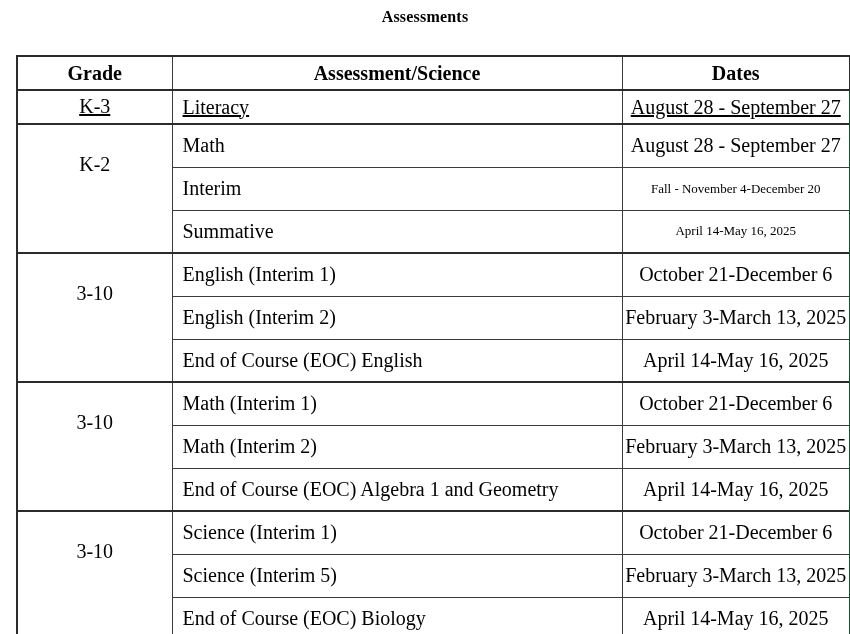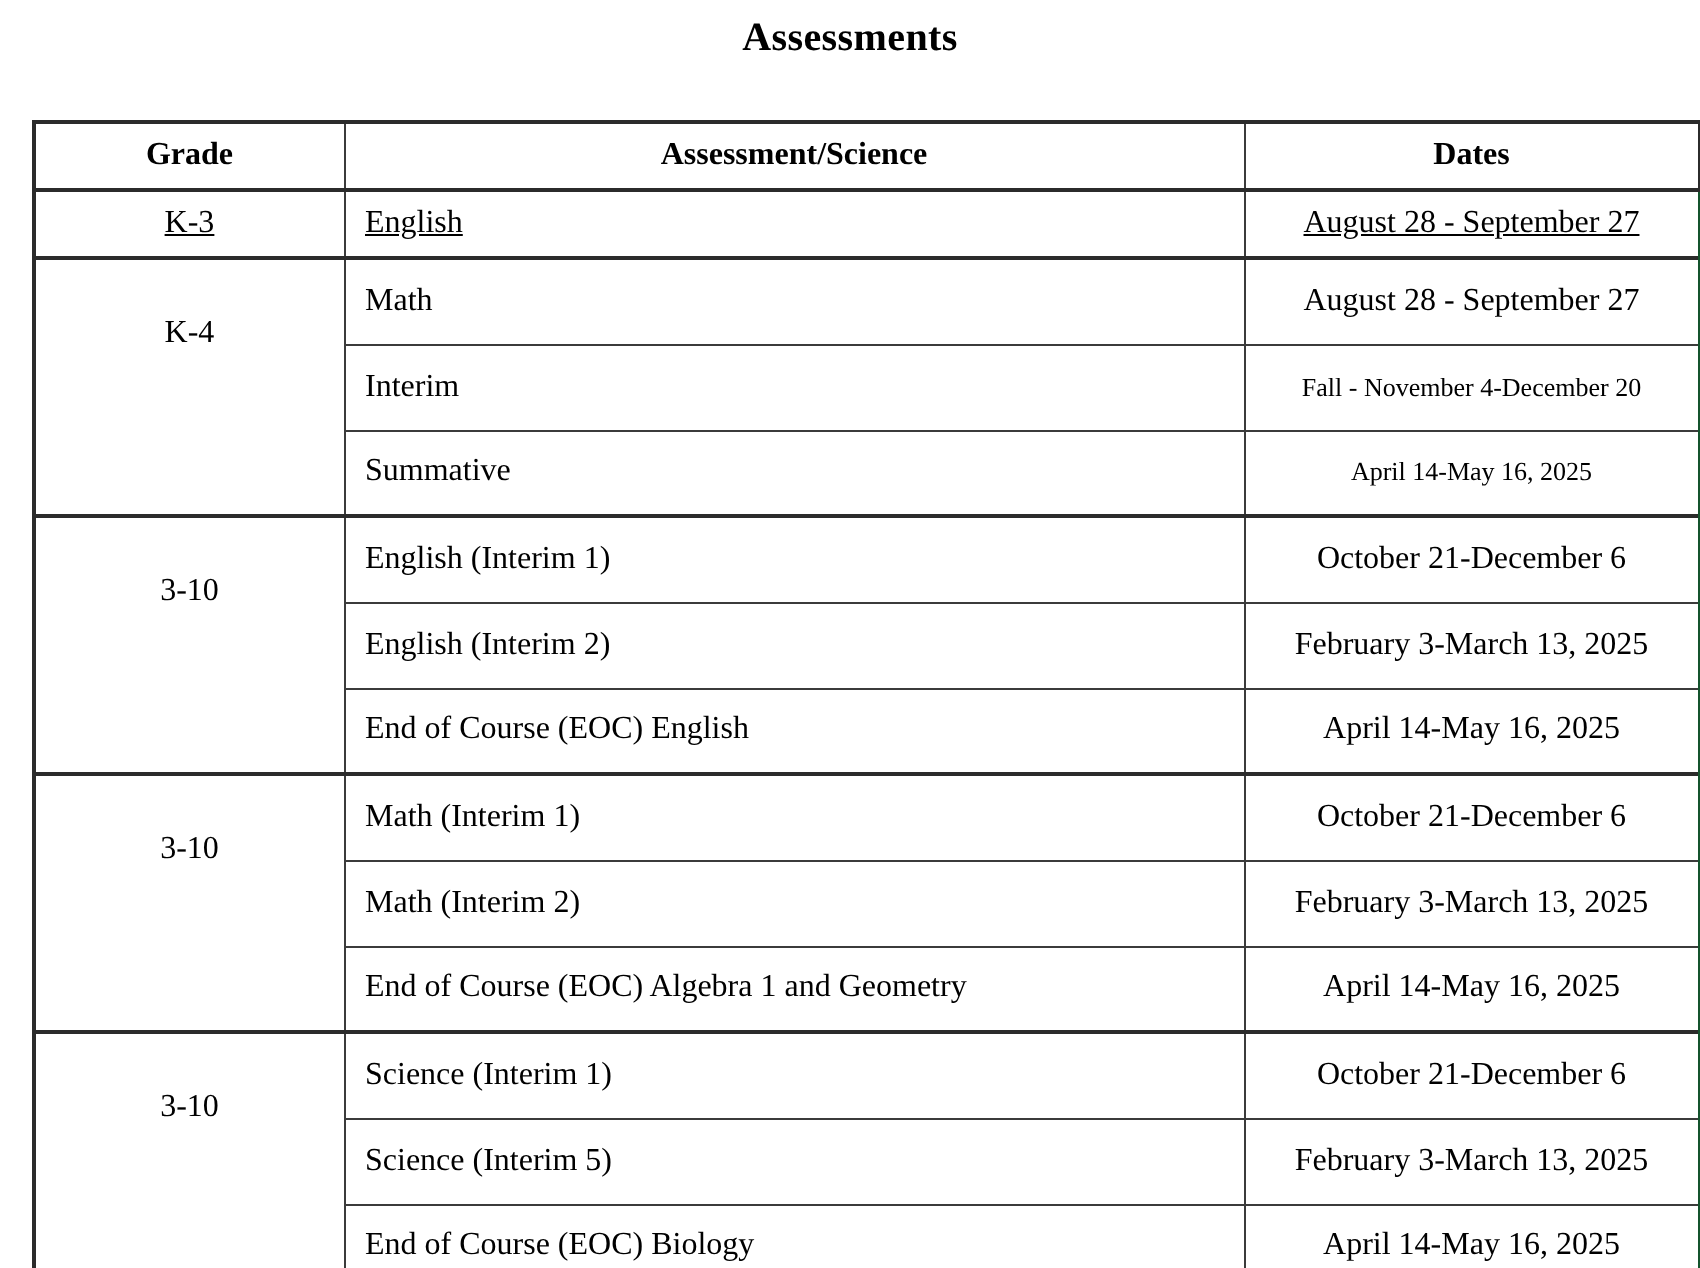--- a/index.html
+++ b/index.html
@@ -8,38 +8,38 @@
     background: #ffffff;
     width: 850px;
     height: 634px;
     font-family: "Liberation Serif", serif;
     color: #000000;
     overflow: hidden;
   }
   .page-title {
     text-align: center;
     font-weight: bold;
-    font-size: 20px;
+    font-size: 16px;
     margin: 8px 0 0 0;
     letter-spacing: 0.2px;
   }
   table.assessments {
     border-collapse: collapse;
     table-layout: fixed;
     width: 833px;
     margin: 29px 0 0 16px;
     border: 2px solid #2b2b2b;
   }
   col.c-grade   { width: 155px; }
   col.c-content { width: 450px; }
   col.c-dates   { width: 228px; }
 
   th, td {
     border: 1px solid #3b3b3b;
-    font-size: 16px;
+    font-size: 20px;
     overflow: hidden;
     white-space: nowrap;
   }
   thead th {
     font-weight: bold;
     text-align: center;
     height: 30px;
     border-bottom: 2px solid #2b2b2b;
   }
   tbody tr { height: 43px; }
@@ -82,25 +82,25 @@
   <thead>
     <tr>
         <th>Grade</th>
         <th>Assessment/Science</th>
         <th>Dates</th>
       </tr>
   </thead>
   <tbody>
       <tr class="first-data-row">
         <td class="grade single" rowspan="1">K-3</td>
-        <td class="content">English</td>
+        <td class="content">Literacy</td>
         <td class="dates">August 28 - September 27</td>
       </tr>
       <tr class="group-start">
-        <td class="grade" rowspan="3">K-4</td>
+        <td class="grade" rowspan="3">K-2</td>
         <td class="content">Math</td>
         <td class="dates">August 28 - September 27</td>
       </tr>
       <tr>
         <td class="content">Interim</td>
         <td class="dates small">Fall - November 4-December 20</td>
       </tr>
       <tr>
         <td class="content">Summative</td>
         <td class="dates small">April 14-May 16, 2025</td>

